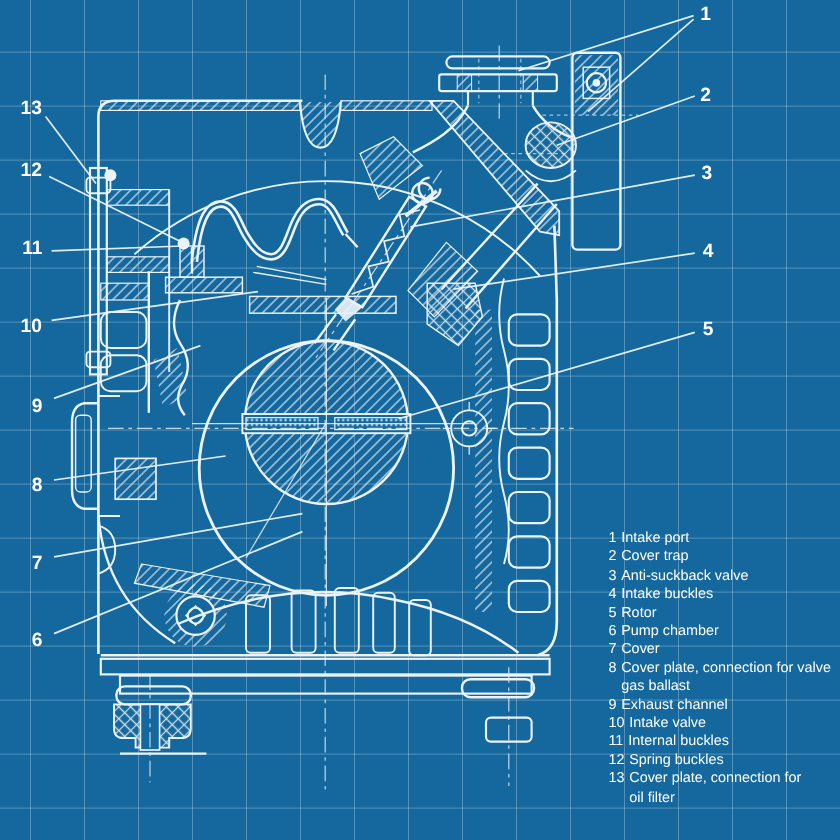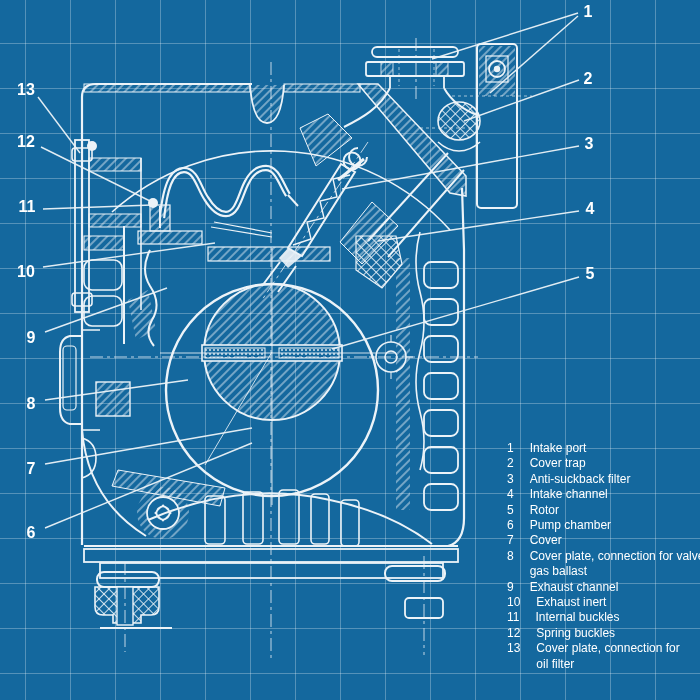--- a/index.html
+++ b/index.html
@@ -17,21 +17,21 @@
   }
   svg{position:absolute;left:0;top:0;}
   .callout-num{font:bold 16px "Liberation Sans","DejaVu Sans",sans-serif;fill:#ffffff;}
   .leader{stroke:#ECF3F8;stroke-width:1.4;fill:none;opacity:0.95;}
   .legend{
     position:absolute;left:507px;top:441px;width:200px;
     color:#ffffff;font-size:12px;line-height:15.4px;
   }
   .legend-item{white-space:normal;}
   .legend-item .num{display:inline;}
-  .legend-item .lbl{display:inline-block;vertical-align:top;white-space:pre-line;margin-left:16px;}
+  .legend-item .lbl{display:inline-block;vertical-align:top;white-space:pre-line;margin-left:4px;}
   .ln{stroke:#ECF3F8;fill:none;}
   .dashdot{stroke:#ECF3F8;stroke-width:1;fill:none;stroke-dasharray:13 4 3 4;opacity:0.8;}
   .hidden-dash{stroke:#ECF3F8;stroke-width:1;fill:none;stroke-dasharray:3 3;opacity:0.65;}
 </style>
 </head>
 <body>
 
 <div class="stage">
 <svg width="700" height="700" viewBox="0 0 700 700">
   <defs>
@@ -255,27 +255,27 @@
     <g>
       <line class="leader" x1="38" y1="97" x2="80" y2="153"></line>
       <text class="callout-num" x="26" y="95" text-anchor="middle">13</text>
     </g>
   </g>
 </svg>
 
   <div class="legend">
     <div class="legend-item"><span class="num">1</span><span class="lbl">Intake port</span></div>
     <div class="legend-item"><span class="num">2</span><span class="lbl">Cover trap</span></div>
-    <div class="legend-item"><span class="num">3</span><span class="lbl">Anti-suckback filter</span></div>
-    <div class="legend-item"><span class="num">4</span><span class="lbl">Intake channel</span></div>
+    <div class="legend-item"><span class="num">3</span><span class="lbl">Anti-suckback valve</span></div>
+    <div class="legend-item"><span class="num">4</span><span class="lbl">Intake buckles</span></div>
     <div class="legend-item"><span class="num">5</span><span class="lbl">Rotor</span></div>
     <div class="legend-item"><span class="num">6</span><span class="lbl">Pump chamber</span></div>
     <div class="legend-item"><span class="num">7</span><span class="lbl">Cover</span></div>
     <div class="legend-item"><span class="num">8</span><span class="lbl">Cover plate, connection for valve
 gas ballast</span></div>
     <div class="legend-item"><span class="num">9</span><span class="lbl">Exhaust channel</span></div>
-    <div class="legend-item"><span class="num">10</span><span class="lbl">Exhaust inert</span></div>
+    <div class="legend-item"><span class="num">10</span><span class="lbl">Intake valve</span></div>
     <div class="legend-item"><span class="num">11</span><span class="lbl">Internal buckles</span></div>
     <div class="legend-item"><span class="num">12</span><span class="lbl">Spring buckles</span></div>
     <div class="legend-item"><span class="num">13</span><span class="lbl">Cover plate, connection for
 oil filter</span></div>
   </div>
 </div>
 
 </body></html>

